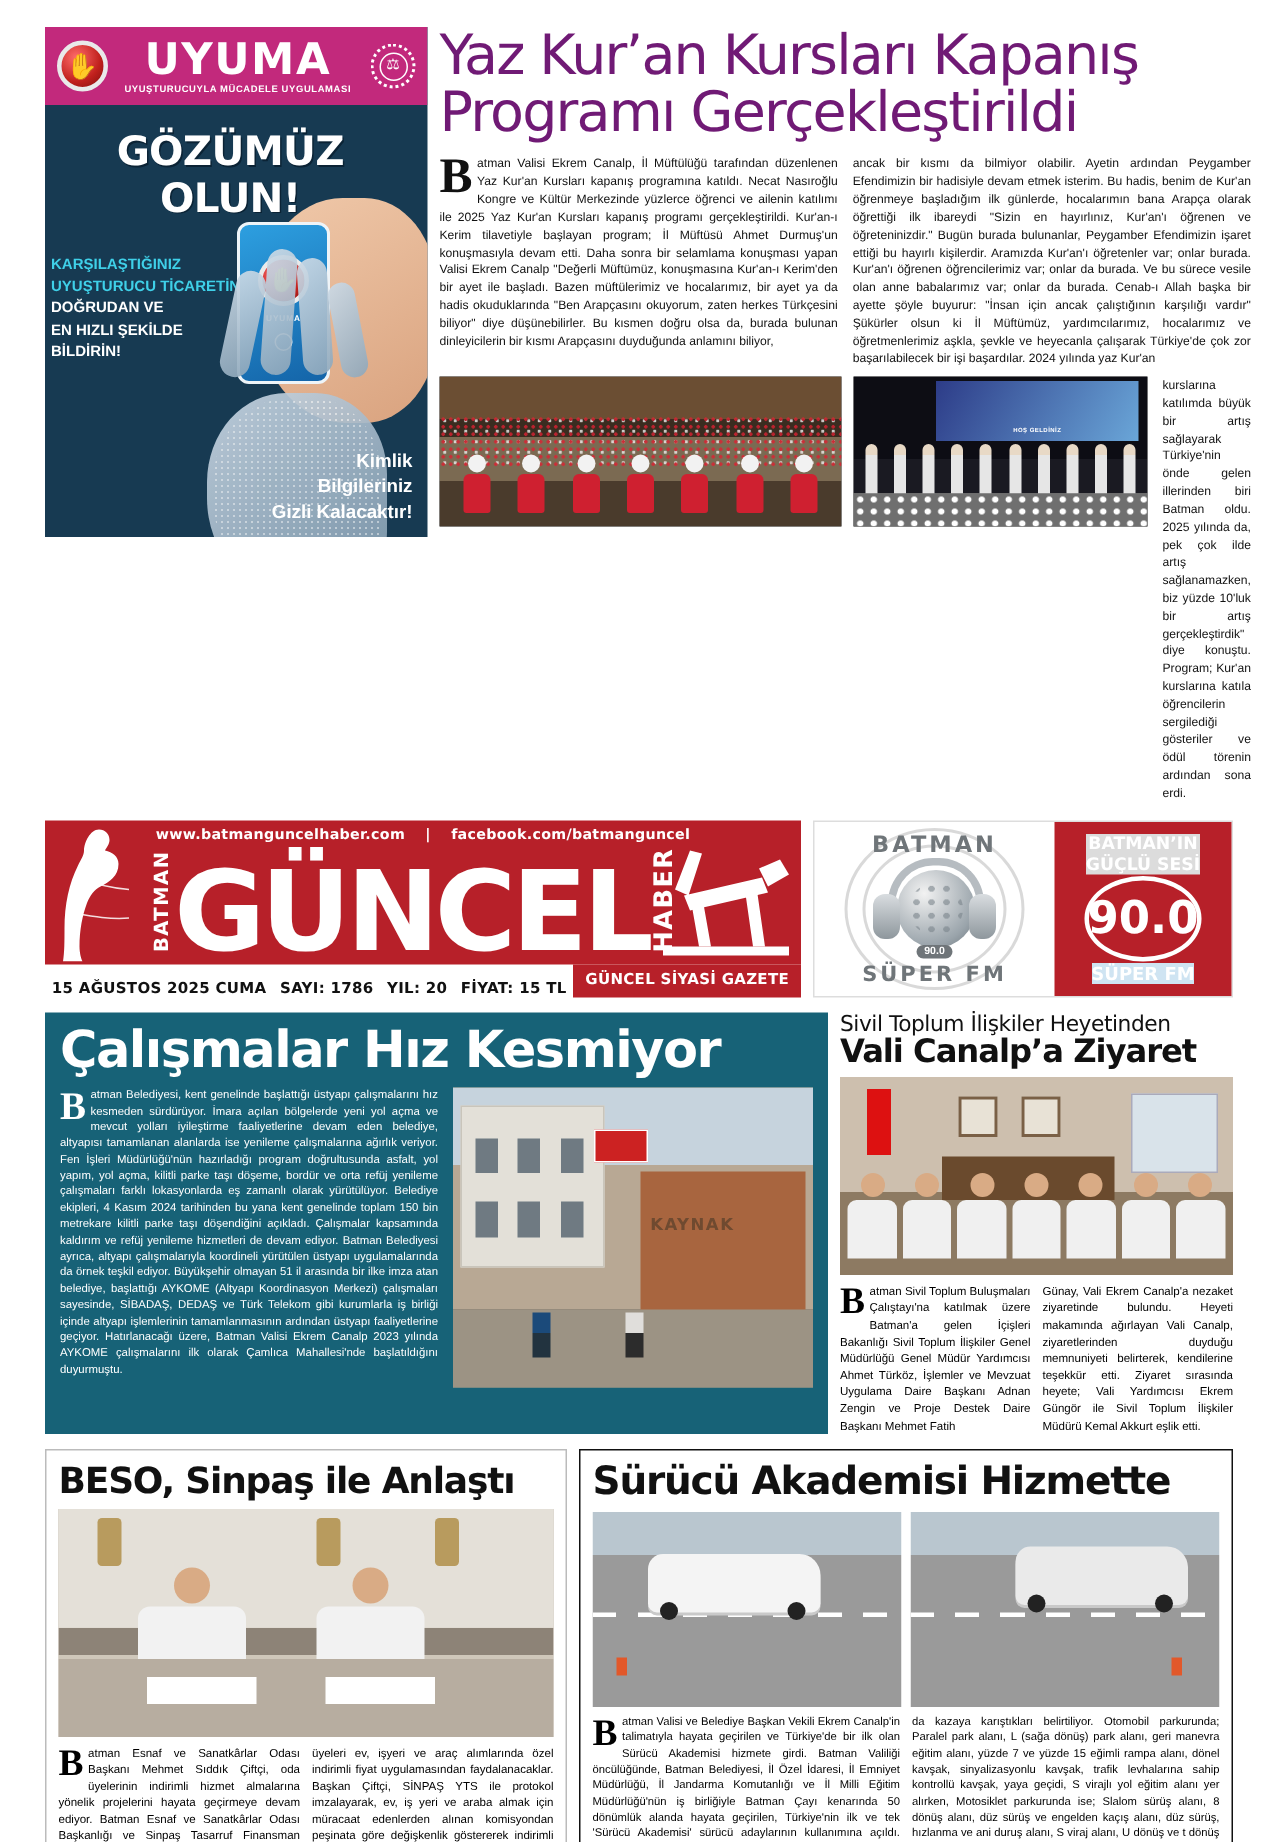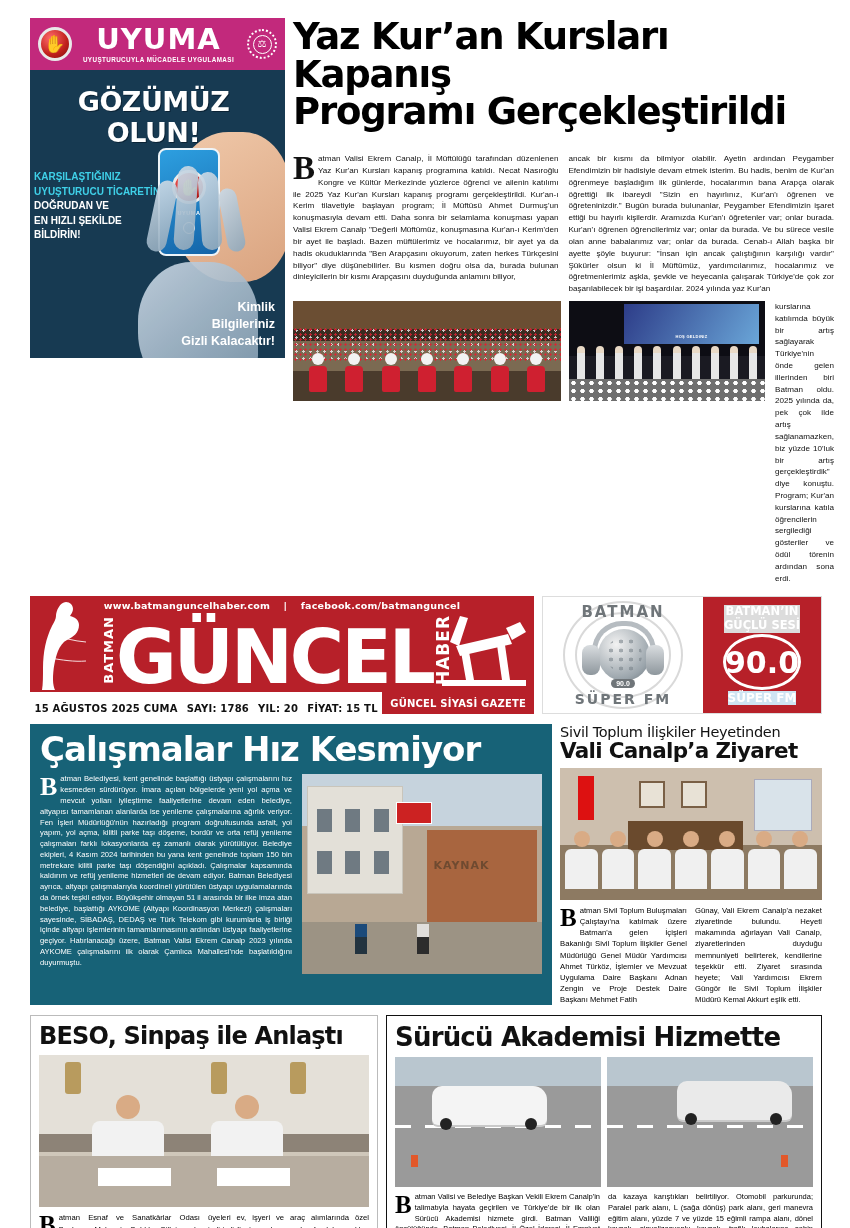--- a/index.html
+++ b/index.html
@@ -105,22 +105,22 @@
     border: 3px solid #eaeaea; display:flex; align-items:center; justify-content:center;
     color:#fff; font-size:16px;
   }
   .phone .plabel { color:#fff; font-size:5.5px; font-weight:bold; letter-spacing:.6px; }
   .phone .pseal { width:12px;height:12px;border-radius:50%;border:1px solid #fff; }
 
   
   .lead { flex: 1; display: flex; flex-direction: column; }
   .lead-head {
     font-family: "DejaVu Sans", sans-serif;
-    font-weight: bold; font-size: 37px; line-height: 1.02;
-    letter-spacing: -1.2px; color: #000000; margin-bottom: 22px;
+    font-weight: normal; font-size: 37px; line-height: 1.02;
+    letter-spacing: -1.2px; color: #701a75; margin-bottom: 10px;
   }
   .lead-cols { display: flex; gap: 10px; }
   .lead-col { width: 50%; }
   .bodytext {
     font-size: 8.1px; line-height: 1.46; text-align: justify; color: #111;
     font-family: "Liberation Sans", sans-serif;
   }
   .bodytext.drop::first-letter {
     float: left; font-size: 33px; line-height: 0.82; font-weight: bold;
     padding: 2px 3px 0 0; font-family: "Liberation Serif", serif;

